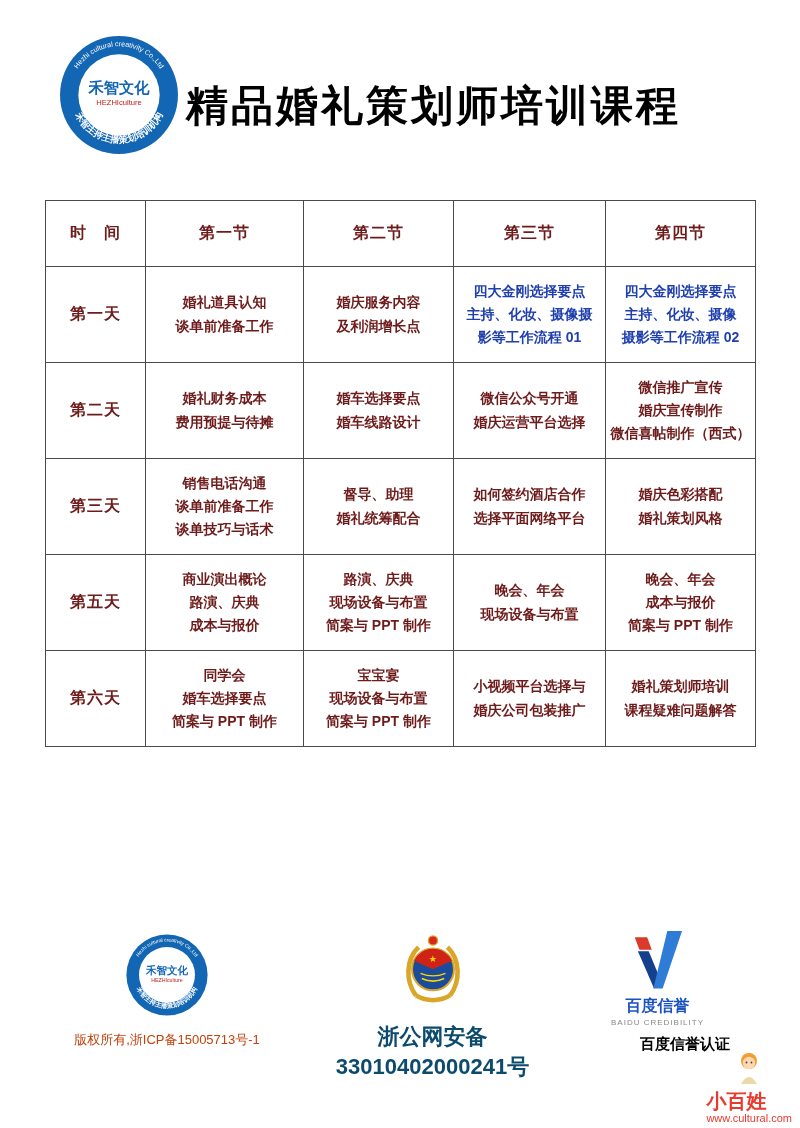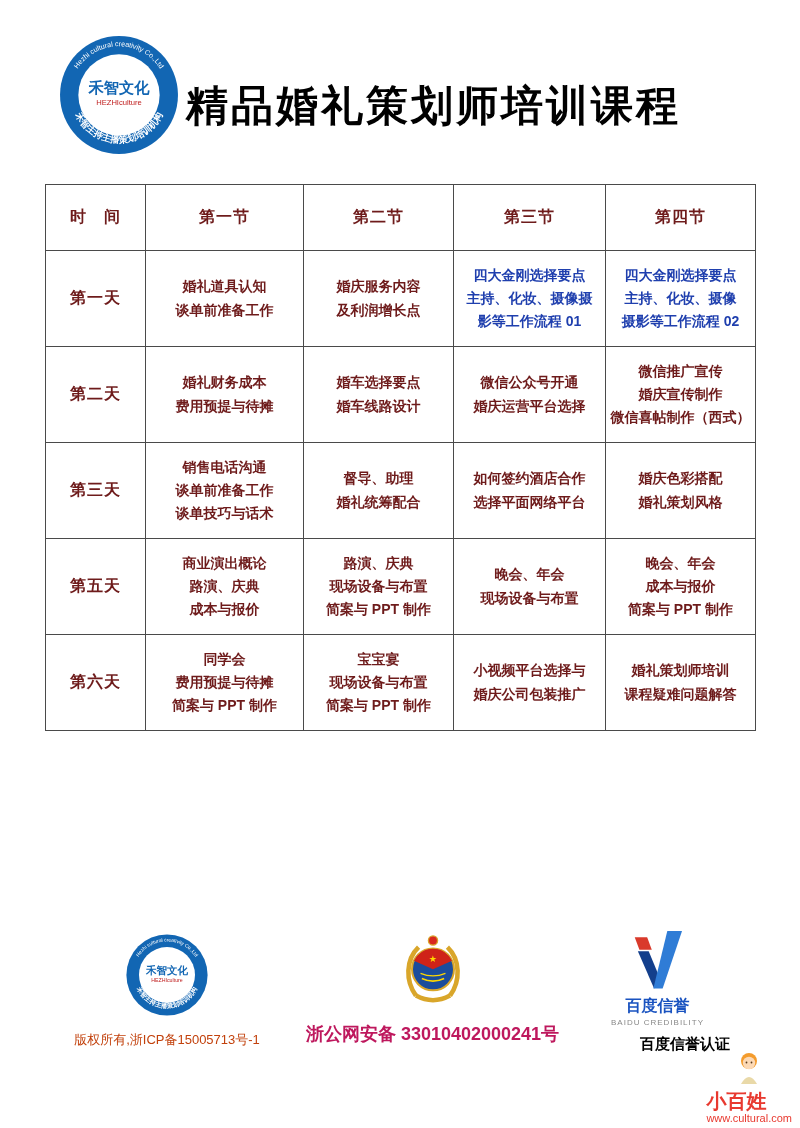--- a/index.html
+++ b/index.html
@@ -18,21 +18,21 @@
   }
   .footer-logo { width:84px; height:84px; display:inline-block; }
   .page-title {
     position:absolute; left:186px; top:78px;
     font-size:42px; font-weight:900; color:#000;
     letter-spacing:3px; white-space:nowrap;
   }
 
   
   .course-table {
-    position:absolute; left:45px; top:184px; width:710px;
+    position:absolute; left:45px; top:200px; width:710px;
     border-collapse:collapse; table-layout:fixed;padding-left:40px;
   }
   .course-table th, .course-table td {
     border:1px solid #4a4a4a;
     text-align:center; vertical-align:middle;
   }
   .course-table th {
     height:66px; font-size:16px; font-weight:bold; color:#6e1b1b;
     letter-spacing:1px;
   }
@@ -47,21 +47,21 @@
   .footer-left {
     position:absolute; left:62px; top:933px; width:210px; text-align:center;
   }
   .footer-left .caption {
     margin-top:10px; font-size:13px; color:#c2410c;
   }
   .footer-center {
     position:absolute; left:300px; top:930px; width:265px; text-align:center;
   }
   .footer-center .caption {
-    margin-top:6px; font-size:18px; font-weight:bold; color:#be185d;
+    margin-top:6px; font-size:22px; font-weight:bold; color:#0c4a6e;
   }
   .footer-right {
     position:absolute; left:585px; top:928px; width:145px; text-align:center;
   }
   .baidu-name { font-size:16px; font-weight:bold; color:#1a53c0; margin-top:2px; }
   .baidu-en   { font-size:8px; color:#888; letter-spacing:1px; margin-top:1px; }
   .baidu-cert { font-size:15px; font-weight:bold; color:#000; margin-top:8px;text-align:right; }
 
   
   .watermark {
@@ -157,21 +157,21 @@
 简案与 PPT 制作</td>
     <td>晚会、年会
 现场设备与布置</td>
     <td>晚会、年会
 成本与报价
 简案与 PPT 制作</td>
   </tr>
   <tr>
     <td class="day">第六天</td>
     <td>同学会
-费用预提与待摊
+婚车选择要点
 简案与 PPT 制作</td>
     <td>宝宝宴
 现场设备与布置
 简案与 PPT 制作</td>
     <td>小视频平台选择与
 婚庆公司包装推广</td>
     <td>婚礼策划师培训
 课程疑难问题解答</td>
   </tr>
 </tbody>

